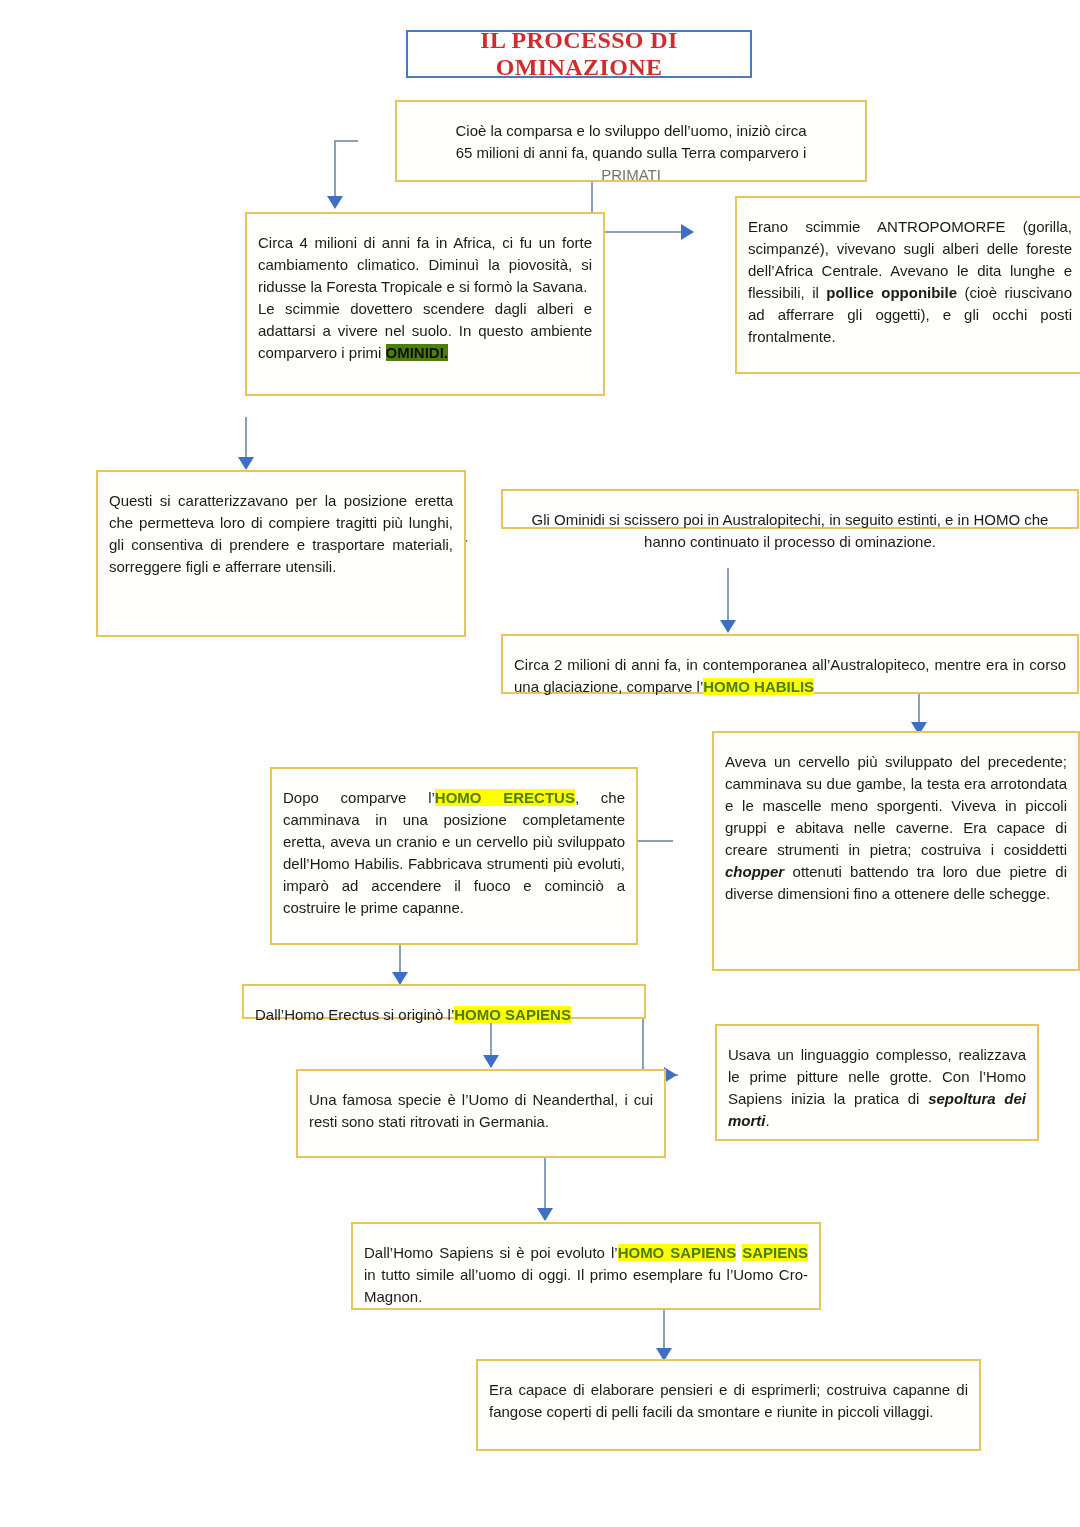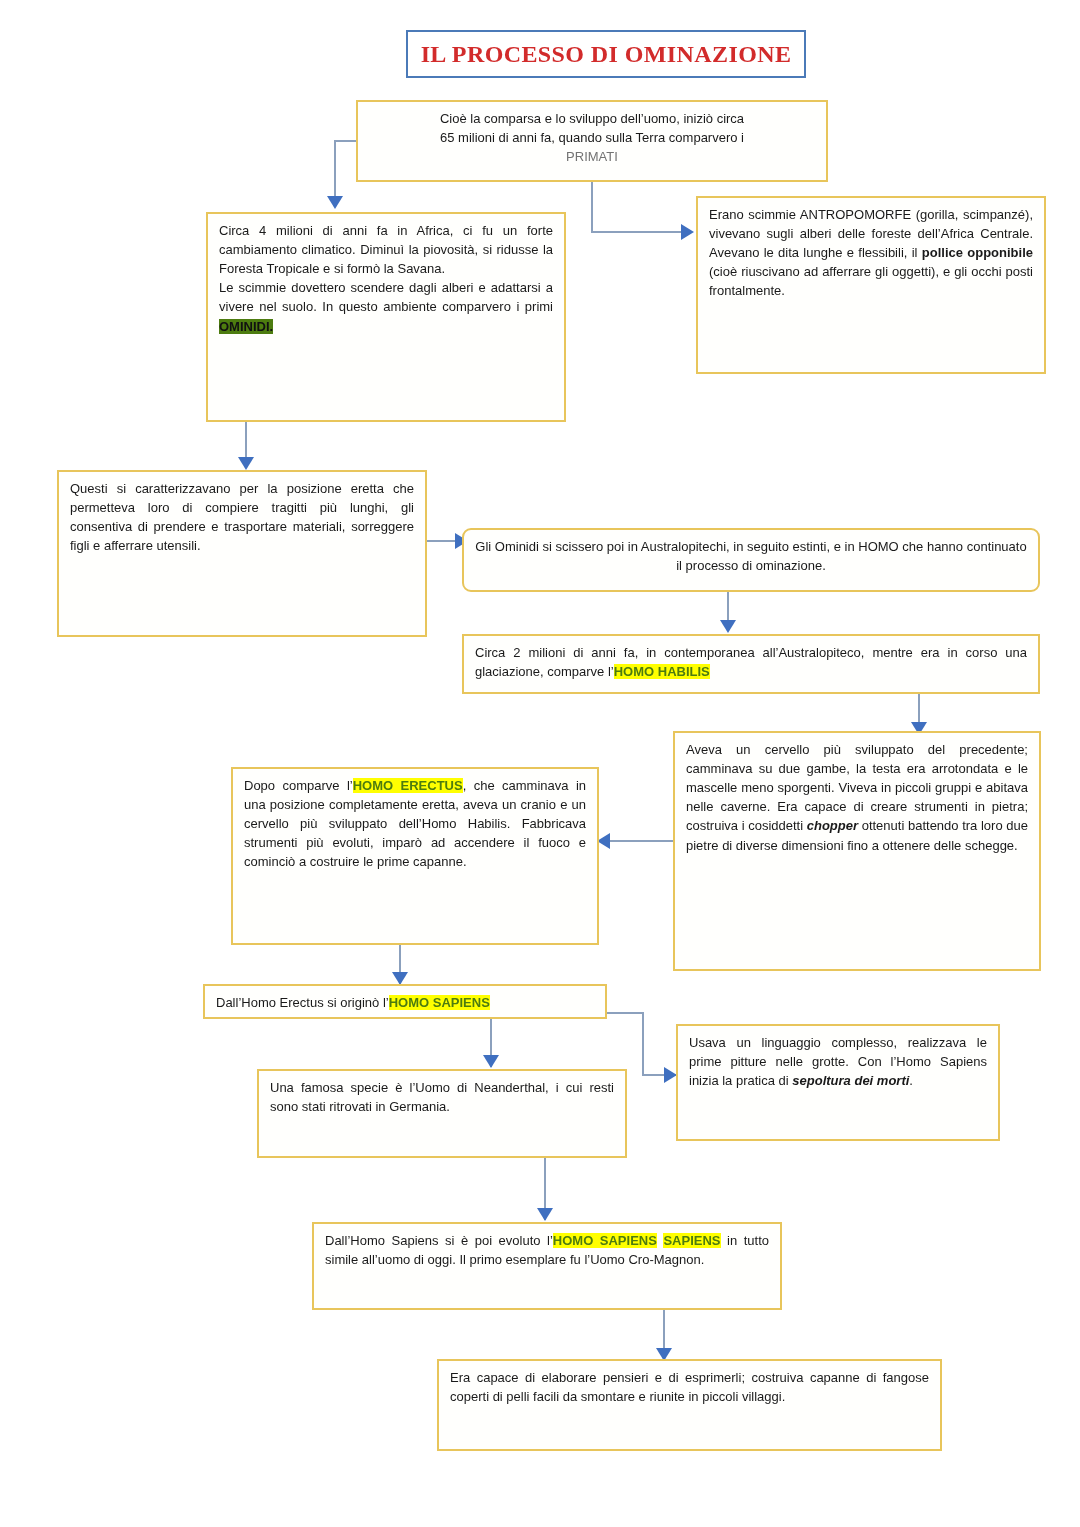--- a/index.html
+++ b/index.html
@@ -16,26 +16,27 @@
     height: 1527px;
     background: #ffffff;
     overflow: hidden;
   }
   .box {
     position: absolute;
     box-sizing: border-box;
     background: #fffffd;
     border: 2px solid #e8c55b;
     color: #1a1a1a;
-    font-size: 13px;
+    font-size: 15px;
     line-height: 1.47;
-    padding: 7px 11px 7px 11px;
+    padding: 18px 11px 7px 11px;
     text-align: justify;
     text-justify: inter-word;
     z-index: 3;
+    margin-left: 39px;
   }
   .box.center { text-align: center; }
   .box.left   { text-align: left; }
 
   .title-box {
     position: absolute;
     box-sizing: border-box;
     border: 2px solid #4b7ab8;
     background: #ffffff;
     color: #d22b2b;
@@ -96,58 +97,58 @@
     border-top: 8px solid transparent;
     border-bottom: 8px solid transparent;
     border-right: 13px solid #3f6fc0;
   }
 </style>
 </head>
 <body>
 
 <div id="page">
 
-  <div class="title-box" style="left:406px; top:30px; width:400px; height:48px;">
+  <div class="title-box" style="left:406px; top:30px; width:346px; height:48px;">
     <span>IL PROCESSO DI OMINAZIONE</span>
   </div>
 
   <div class="box center" style="left:356px; top:100px; width:472px; height:82px;">
     <span>Cioè la comparsa e lo sviluppo dell’uomo, iniziò circa</span><br>
     <span>65 milioni di anni fa, quando sulla Terra comparvero i</span><br>
     <span class="blue-bold">PRIMATI</span>
   </div>
 
   <div class="ln h" style="left:334px; top:140px; width:24px;"></div>
   <div class="ln v" style="left:334px; top:140px; height:63px;"></div>
   <div class="ah down" style="left:327px; top:196px;"></div>
 
   <div class="ln v" style="left:591px; top:182px; height:50px;"></div>
   <div class="ln h" style="left:591px; top:231px; width:92px;"></div>
   <div class="ah right" style="left:681px; top:224px;"></div>
 
-  <div class="box" style="left:206px; top:212px; width:360px; height:210px;">
+  <div class="box" style="left:206px; top:212px; width:360px; height:184px;">
     <span>Circa 4 milioni di anni fa in Africa, ci fu un forte cambiamento climatico. Diminuì la piovosità, si ridusse la Foresta Tropicale e si formò la Savana.</span><br>
     <span>Le scimmie dovettero scendere dagli alberi e adattarsi a vivere nel suolo. In questo ambiente comparvero i primi </span><span class="hl-green">OMINIDI.</span>
   </div>
 
   <div class="box" style="left:696px; top:196px; width:350px; height:178px;">
     <span>Erano scimmie ANTROPOMORFE (gorilla, scimpanzé), vivevano sugli alberi delle foreste dell’Africa Centrale. Avevano le dita lunghe e flessibili, il </span><span class="b">pollice opponibile</span><span> (cioè riuscivano ad afferrare gli oggetti), e gli occhi posti frontalmente.</span>
   </div>
 
   <div class="ln v" style="left:245px; top:417px; height:46px;"></div>
   <div class="ah down" style="left:238px; top:457px;"></div>
 
   <div class="box" style="left:57px; top:470px; width:370px; height:167px;">
     <span>Questi si caratterizzavano per la posizione eretta che permetteva loro di compiere tragitti più lunghi, gli consentiva di prendere e trasportare materiali, sorreggere figli e afferrare utensili.</span>
   </div>
 
   <div class="ln h" style="left:427px; top:540px; width:32px;"></div>
   <div class="ah right" style="left:455px; top:533px;"></div>
 
-  <div class="box center" style="left:462px; top:528px; width:578px; height:64px;border-radius:9px;">
+  <div class="box center" style="left:462px; top:489px; width:578px; height:40px;">
     <span>Gli Ominidi si scissero poi in Australopitechi, in seguito estinti, e in</span>
     <span>HOMO che hanno continuato il processo di ominazione.</span>
   </div>
 
   <div class="ln v" style="left:727px; top:568px; height:58px;"></div>
   <div class="ah down" style="left:720px; top:620px;"></div>
 
   <div class="box" style="left:462px; top:634px; width:578px; height:60px;">
     <span>Circa 2 milioni di anni fa, in contemporanea all’Australopiteco, mentre era in corso una glaciazione, comparve l’</span><span class="hl-yellow">HOMO HABILIS</span>
   </div>

